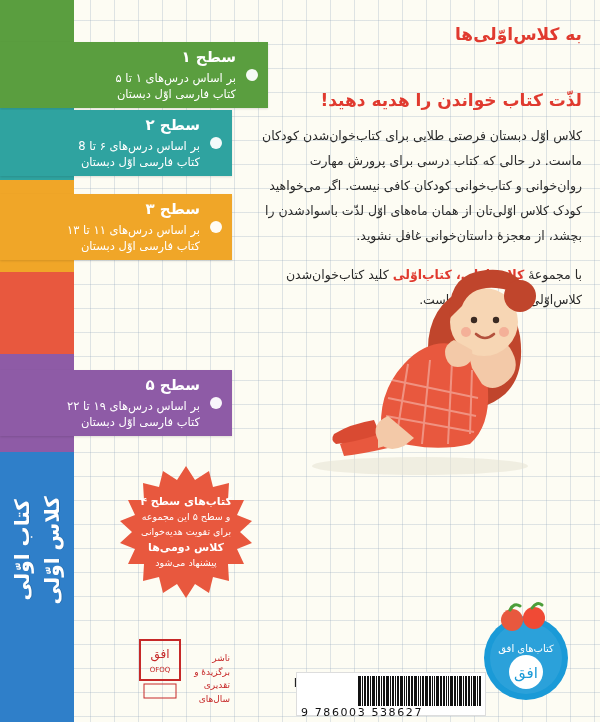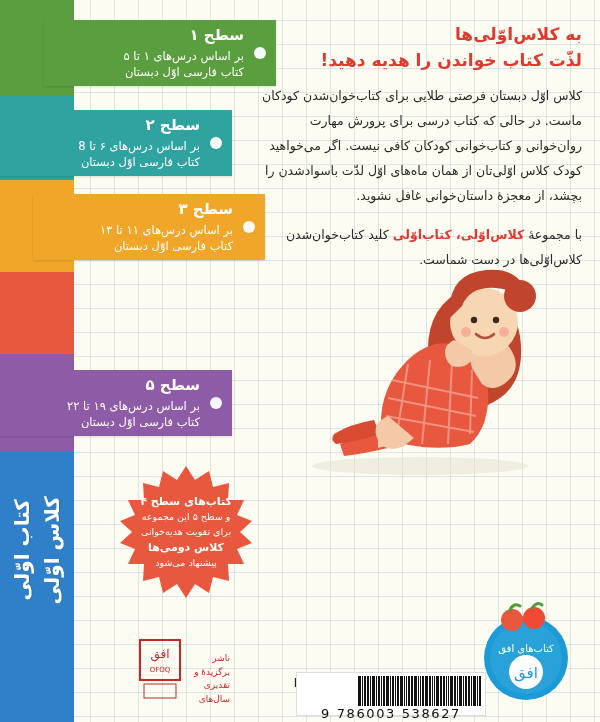--- a/index.html
+++ b/index.html
@@ -69,21 +69,21 @@
   #level4 .l4-text{
     font-size:11.5px;line-height:1.6;text-align:right;padding:0 10px 0 6px;
   }
 
   
   #content{
     position:absolute;right:0;top:0;width:362px;padding:22px 18px 0 12px;
     box-sizing:border-box;text-align:right;direction:rtl;
   }
   #headline1{color:#e03a2f;font-size:17px;font-weight:bold;line-height:1.5;}
-  #headline2{color:#e03a2f;font-size:17px;font-weight:bold;line-height:1.5;margin-bottom:10px;}
+  #headline2{color:#e03a2f;font-size:17px;font-weight:bold;line-height:1.5;margin-bottom:10px;margin-top:40px;}
   .para{color:#2a2a2a;font-size:12.5px;line-height:2.0;margin:0 0 14px 0;}
   .para .hl{color:#e03a2f;font-weight:bold;}
 
   
   #illus{position:absolute;right:30px;top:248px;width:300px;height:250px;}
 
   
   #burst{
     position:absolute;left:120px;top:466px;width:132px;height:132px;
   }
@@ -108,21 +108,21 @@
     position:absolute;left:280px;top:676px;width:170px;text-align:center;
     font-size:11.5px;color:#222;
   }
   
   #barcode{
     position:absolute;left:296px;top:672px;width:190px;height:44px;background:#fff;
     border:1px solid #ddd;box-sizing:border-box;padding:3px 4px 0 4px;
   }
   #bars{height:30px;display:flex;align-items:stretch;gap:1px;}
   #bars i{display:block;background:#111;}
-  #barnum{font-size:13px;text-align:center;letter-spacing:1.6px;color:#111;direction:ltr;}
+  #barnum{font-size:11px;text-align:left;letter-spacing:1.6px;color:#111;direction:ltr;}
 
   
   #pub{
     position:absolute;left:138px;top:630px;width:92px;height:84px;
     color:#c62828;direction:rtl;text-align:center;font-size:9px;line-height:1.5;
   }
   #pub .pub-lines{position:absolute;right:0;top:22px;width:46px;text-align:right;}
   #pub .pub-mark{
     position:absolute;left:0;top:4px;width:44px;height:70px;
   }
@@ -143,39 +143,39 @@
     <div class="spine-seg" style="top:180px;height:92px;background:#f0a628;"></div>
     <div class="spine-seg" style="top:272px;height:82px;background:#e8583e;"></div>
     <div class="spine-seg" style="top:354px;height:98px;background:#8e5ba6;"></div>
     <div class="spine-seg" style="top:452px;height:270px;background:#2f7fc9;"></div>
     <div class="spine-title">
       <span class="vtext nosel">کلاس اوّلی</span>
       <span class="vtext nosel">کتاب اوّلی</span>
     </div>
   </div>
 
-  <div class="level" style="top:20px;width:232px;height:66px;background:#5a9e3f;margin-left:44px;">
+  <div class="level" style="top:42px;width:268px;height:66px;background:#5a9e3f;">
     <span class="dot"></span>
     <span class="txt">
       <div class="lvl-title">سطح ۱</div>
       <div class="lvl-sub">بر اساس درس‌های ۱ تا ۵</div>
       <div class="lvl-sub2">کتاب فارسی اوّل دبستان</div>
     </span>
   </div>
 
   <div class="level" style="top:110px;width:232px;height:66px;background:#2fa3a0;">
     <span class="dot"></span>
     <span class="txt">
       <div class="lvl-title">سطح ۲</div>
       <div class="lvl-sub">بر اساس درس‌های ۶ تا 8</div>
       <div class="lvl-sub2">کتاب فارسی اوّل دبستان</div>
     </span>
   </div>
 
-  <div class="level" style="top:194px;width:232px;height:66px;background:#f0a628;margin-left:33px;">
+  <div class="level" style="top:194px;width:232px;height:66px;background:#f0a628;">
     <span class="dot"></span>
     <span class="txt">
       <div class="lvl-title">سطح ۳</div>
       <div class="lvl-sub">بر اساس درس‌های ۱۱ تا ۱۳</div>
       <div class="lvl-sub2">کتاب فارسی اوّل دبستان</div>
     </span>
   </div>
 
 
   <div class="level" style="top:370px;width:232px;height:66px;background:#8e5ba6;">

